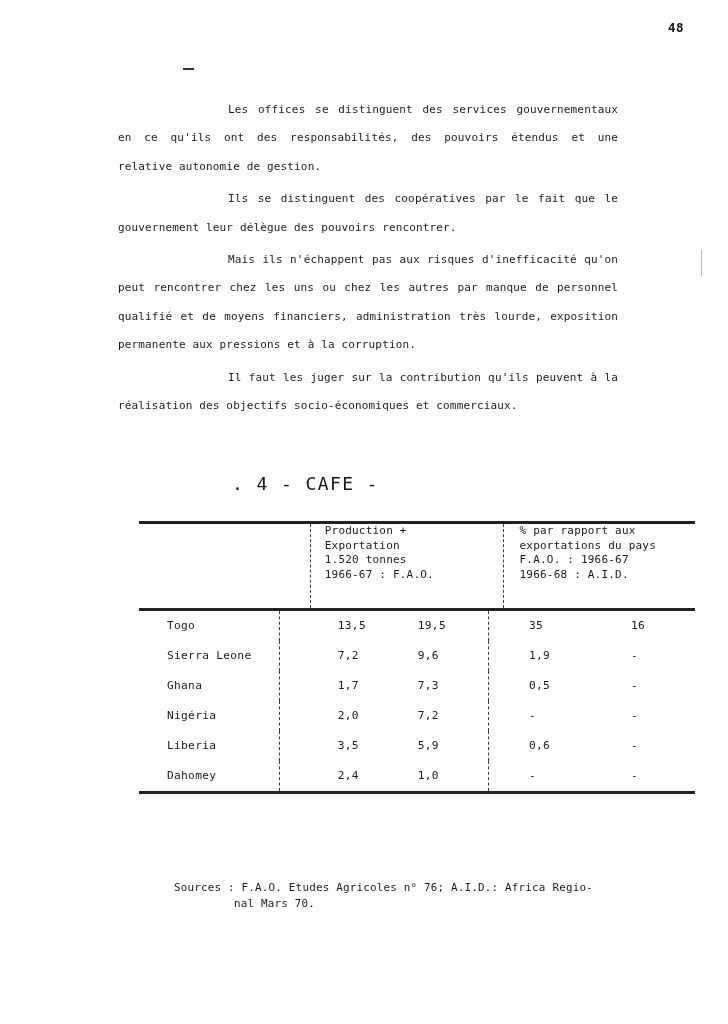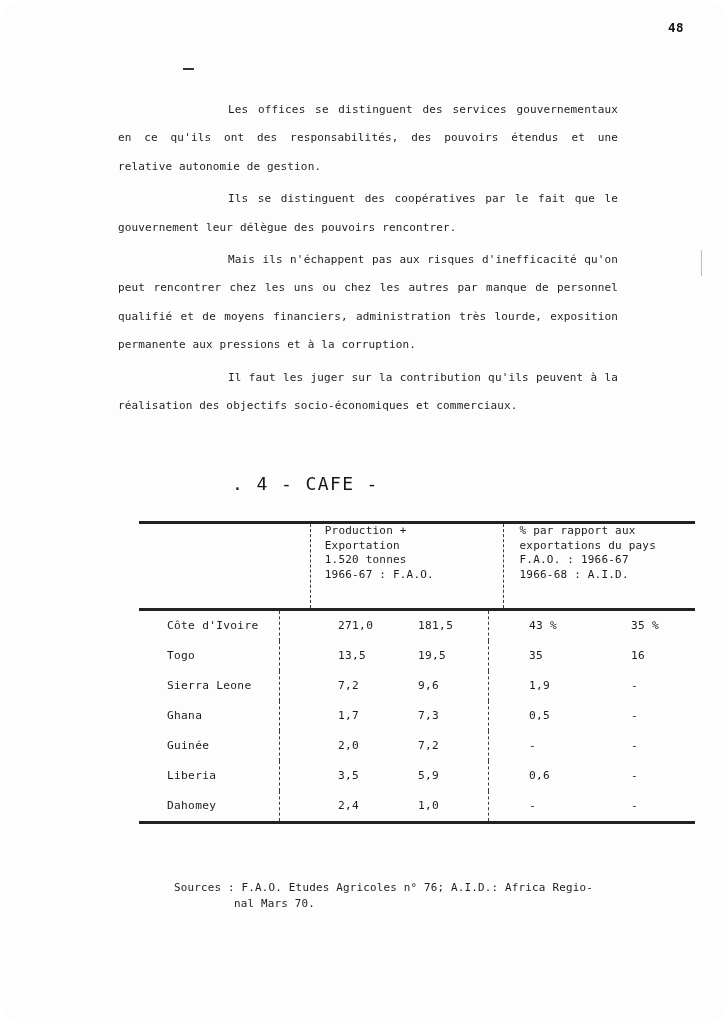--- a/index.html
+++ b/index.html
@@ -175,35 +175,20 @@
           <div class="head-cell-text">F.A.O. : 1966-67</div>
           <div class="head-cell-text">1966-68 : A.I.D.</div>
         </td>
       </tr>
     </tbody>
       </table>
     <div class="rule-mid"></div>
     <table class="data">
       <tbody id="rows-host">
           <tr class="body-row">
-            <td class="c-label country">Côte d'Ivoire</td>
-            <td class="c-prod vline">
-              <div class="num-pair">
-                <span class="num-a">271,0</span>
-                <span class="num-b">181,5</span>
-              </div>
-            </td>
-            <td class="c-pct vline">
-              <div class="pct-pair">
-                <span class="pct-a">43 %</span>
-                <span class="pct-b">35 %</span>
-              </div>
-            </td>
-          </tr>
-          <tr class="body-row">
             <td class="c-label country">Togo</td>
             <td class="c-prod vline">
               <div class="num-pair">
                 <span class="num-a">13,5</span>
                 <span class="num-b">19,5</span>
               </div>
             </td>
             <td class="c-pct vline">
               <div class="pct-pair">
                 <span class="pct-a">35</span>
@@ -235,21 +220,21 @@
               </div>
             </td>
             <td class="c-pct vline">
               <div class="pct-pair">
                 <span class="pct-a">0,5</span>
                 <span class="pct-b">-</span>
               </div>
             </td>
           </tr>
           <tr class="body-row">
-            <td class="c-label country">Guinée</td>
+            <td class="c-label country">Nigéria</td>
             <td class="c-prod vline">
               <div class="num-pair">
                 <span class="num-a">2,0</span>
                 <span class="num-b">7,2</span>
               </div>
             </td>
             <td class="c-pct vline">
               <div class="pct-pair">
                 <span class="pct-a">-</span>
                 <span class="pct-b">-</span>

